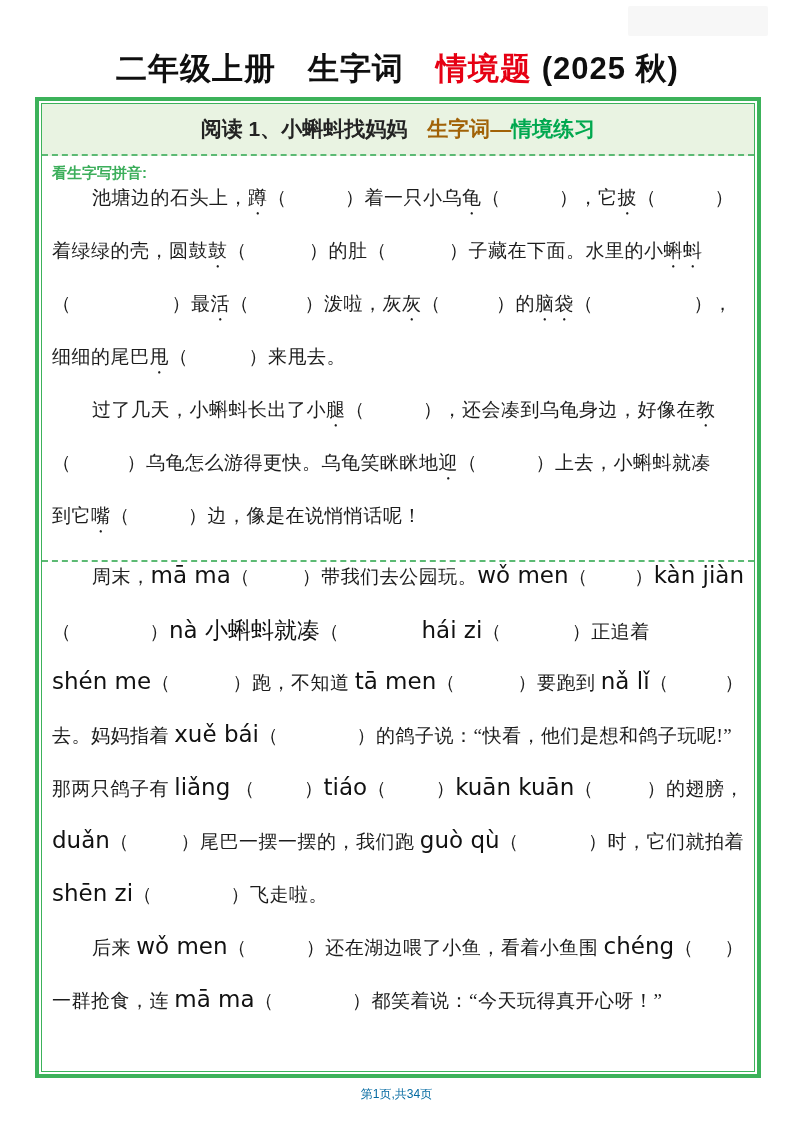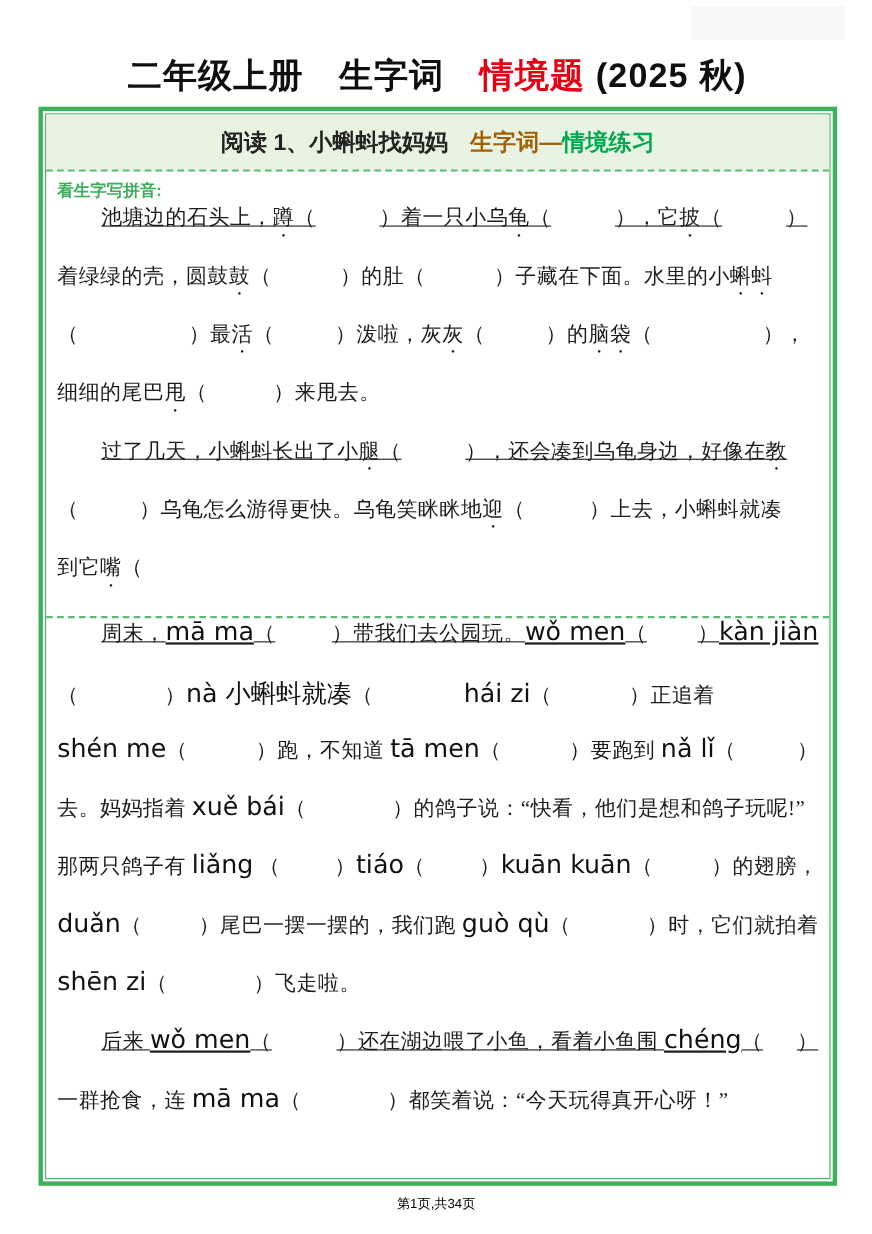--- a/index.html
+++ b/index.html
@@ -48,25 +48,25 @@
   .line .em {
     font-family:"Liberation Serif","DejaVu Serif",serif;
     -webkit-text-emphasis:dot; text-emphasis:dot;
     -webkit-text-emphasis-position:under; text-emphasis-position:under;
   }
   .line .py {
     font-family:"DejaVu Sans","Liberation Sans",sans-serif;
     font-size:23px; letter-spacing:0; color:#111;
   }
   .line .gap { display:inline-block; height:1px; }
-  .indent { padding-left:40px;text-decoration:underline; }
+  .indent { padding-left:40px; }
   .divider { border-top:2px dashed #5cba74; margin:4px 0 0; }
   .footer {
     position:absolute; left:0; top:1086px; width:100%; text-align:center;
-    font-size:12px; color:#000000;
+    font-size:12px; color:#0369a1;
     font-family:"Liberation Sans","DejaVu Sans",sans-serif;
   }
 </style>
 </head>
 <body>
 
 <div class="page">
 
   <div class="watermark"></div>
 
@@ -81,21 +81,21 @@
         <div class="section-label">看生字写拼音:</div>
         <div class="content">
             <div class="line indent"><span class="zh">池塘边的石头上，</span><span class="em">蹲</span><span class="zh">（</span><span class="gap" style="width: 58px;"></span><span class="zh">）着一只小乌</span><span class="em">龟</span><span class="zh">（</span><span class="gap" style="width: 58px;"></span><span class="zh">），它</span><span class="em">披</span><span class="zh">（</span><span class="gap" style="width: 58px;"></span><span class="zh">）</span></div>
             <div class="line"><span class="zh">着绿绿的壳，圆鼓</span><span class="em">鼓</span><span class="zh">（</span><span class="gap" style="width: 62px;"></span><span class="zh">）的肚（</span><span class="gap" style="width: 62px;"></span><span class="zh">）子藏在下面。水里的小</span><span class="em">蝌蚪</span></div>
             <div class="line"><span class="zh">（</span><span class="gap" style="width: 100px;"></span><span class="zh">）最</span><span class="em">活</span><span class="zh">（</span><span class="gap" style="width: 55px;"></span><span class="zh">）泼啦，灰</span><span class="em">灰</span><span class="zh">（</span><span class="gap" style="width: 55px;"></span><span class="zh">）的</span><span class="em">脑袋</span><span class="zh">（</span><span class="gap" style="width: 100px;"></span><span class="zh">），</span></div>
             <div class="line"><span class="zh">细细的尾巴</span><span class="em">甩</span><span class="zh">（</span><span class="gap" style="width: 60px;"></span><span class="zh">）来甩去。</span></div>
           </div>
         <div class="content">
             <div class="line indent"><span class="zh">过了几天，小蝌蚪长出了小</span><span class="em">腿</span><span class="zh">（</span><span class="gap" style="width: 58px;"></span><span class="zh">），还会凑到乌龟身边，好像在</span><span class="em">教</span></div>
             <div class="line"><span class="zh">（</span><span class="gap" style="width: 55px;"></span><span class="zh">）乌龟怎么游得更快。乌龟笑眯眯地</span><span class="em">迎</span><span class="zh">（</span><span class="gap" style="width: 58px;"></span><span class="zh">）上去，小蝌蚪就凑</span></div>
-            <div class="line"><span class="zh">到它</span><span class="em">嘴</span><span class="zh">（</span><span class="gap" style="width: 58px;"></span></div>
+            <div class="line"><span class="zh">到它</span><span class="em">嘴</span><span class="zh">（</span><span class="gap" style="width: 58px;"></span><span class="zh">）边，像是在说悄悄话呢！</span></div>
           </div>
       </div>
 
       <div class="divider"></div>
 
       <div class="section">
         <div class="content">
             <div class="line indent"><span class="zh">周末，</span><span class="py">mā ma</span><span class="zh">（</span><span class="gap" style="width: 78px;"></span><span class="zh">）带我们去公园玩。</span><span class="py">wǒ men</span><span class="zh">（</span><span class="gap" style="width: 70px;"></span><span class="zh">）</span><span class="py">kàn jiàn</span></div>
             <div class="line"><span class="zh">（</span><span class="gap" style="width: 78px;"></span><span class="zh">）</span><span class="py">nà 小蝌蚪就凑</span><span class="zh">（</span><span class="gap" style="width: 82px;"></span><span class="py">hái zi</span><span class="zh">（</span><span class="gap" style="width: 70px;"></span><span class="zh">）正追着</span></div>
             <div class="line"><span class="py">shén me</span><span class="zh">（</span><span class="gap" style="width: 78px;"></span><span class="zh">）跑，不知道 </span><span class="py">tā men</span><span class="zh">（</span><span class="gap" style="width: 78px;"></span><span class="zh">）要跑到 </span><span class="py">nǎ lǐ</span><span class="zh">（</span><span class="gap" style="width: 70px;"></span><span class="zh">）</span></div>

